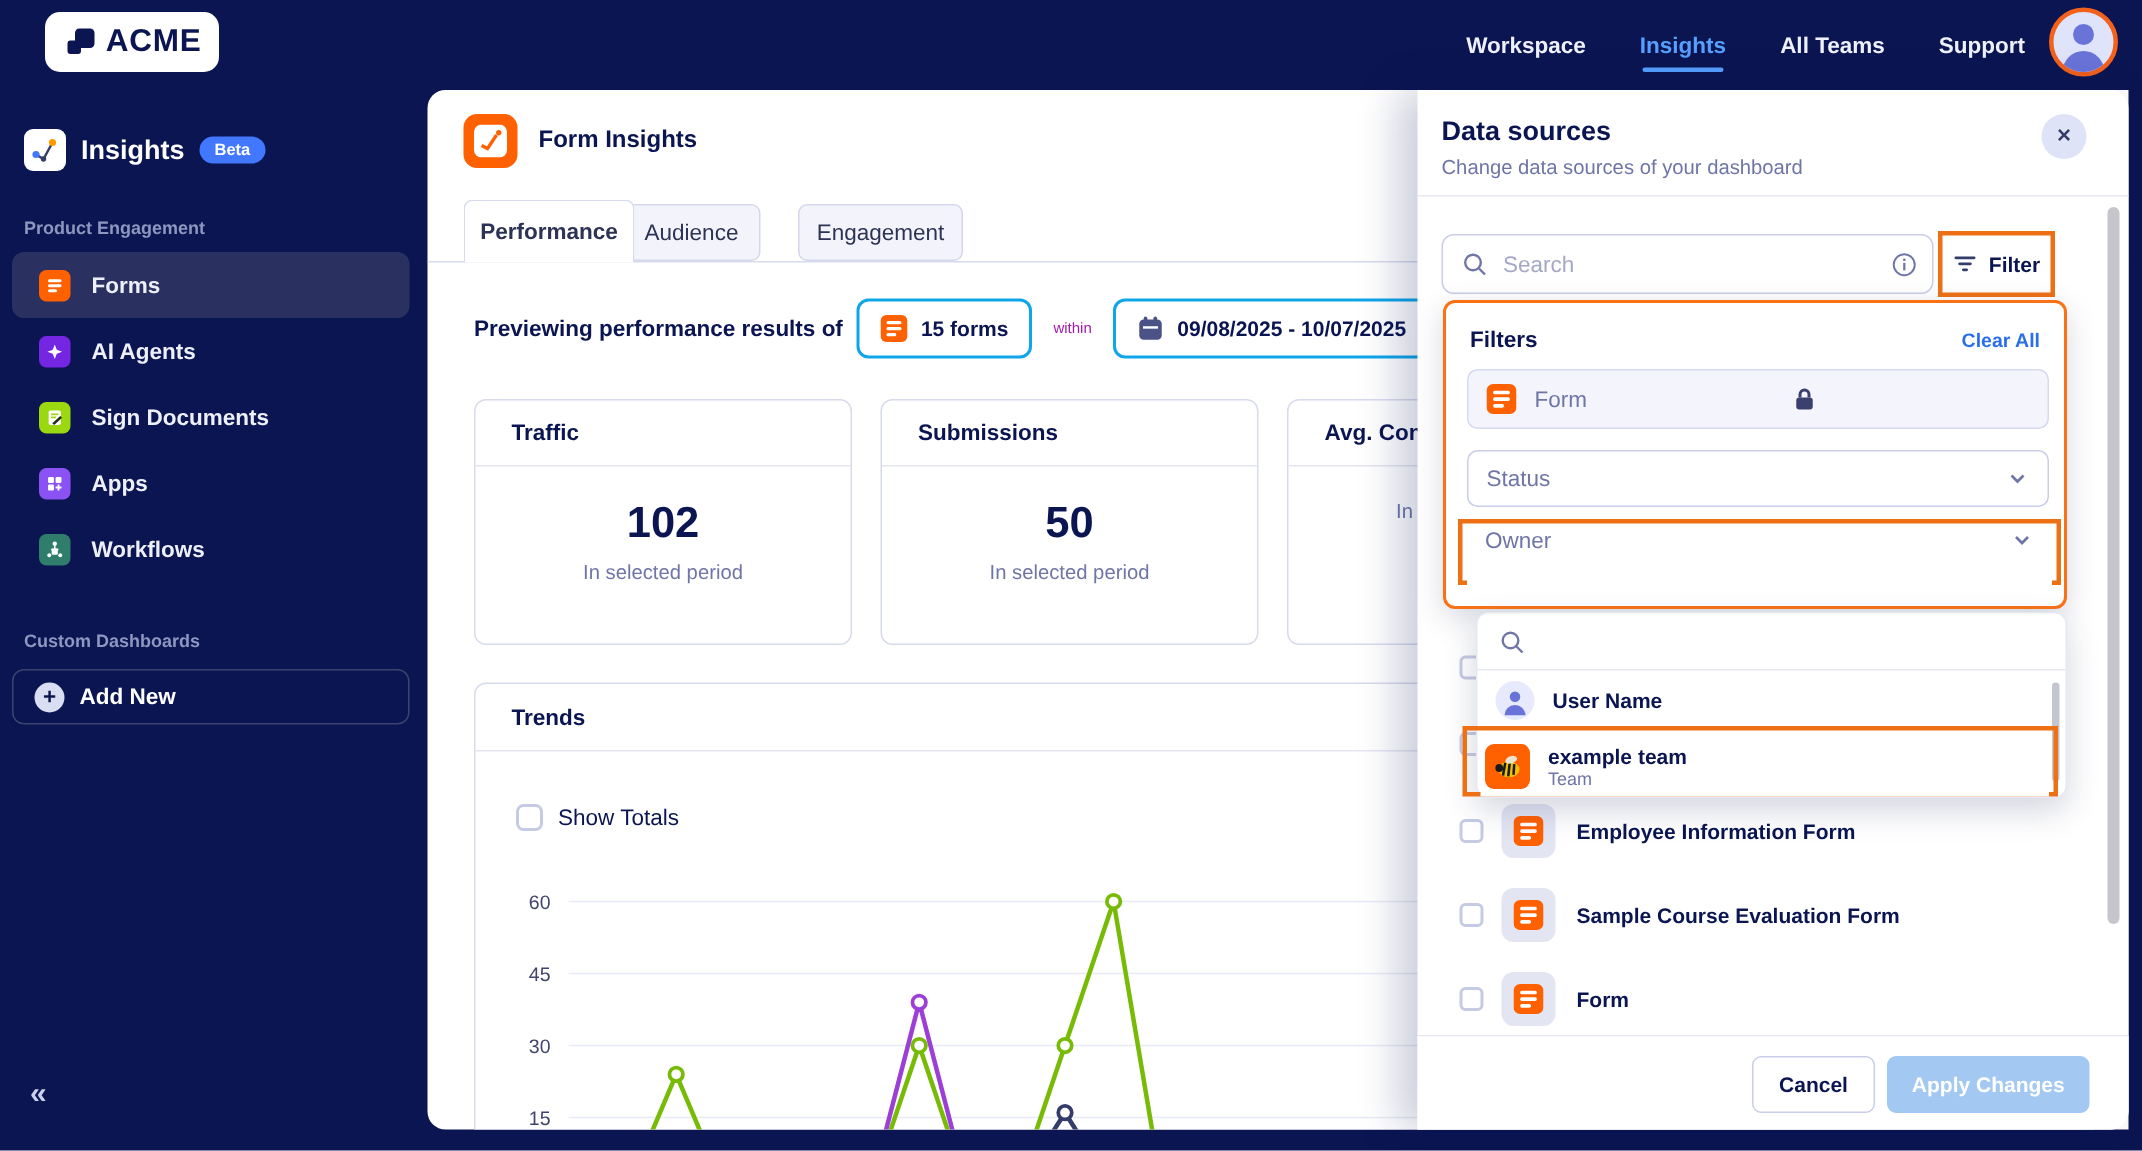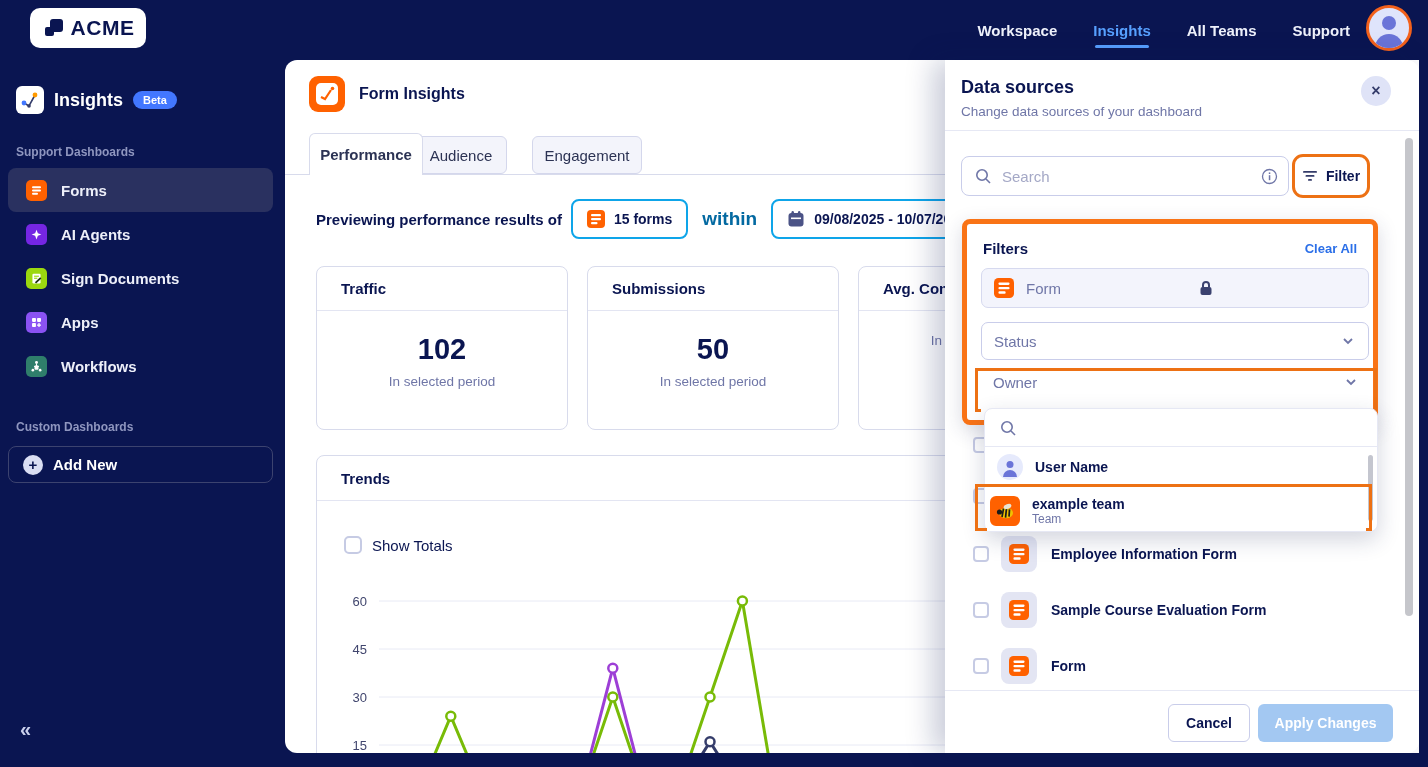--- a/index.html
+++ b/index.html
@@ -41,21 +41,21 @@
   .tabline { position:absolute; left:0; top:114px; width:100%; height:1px; background:#d8dbec; }
   .tab { position:absolute; display:flex; align-items:center; justify-content:center; font-size:15px; color:#2c3354; cursor:pointer; }
   .tab.active { left:24px; top:73px; width:114px; height:42px; background:#fff; border:1px solid #d8dbec; border-bottom:none; border-radius:6px 6px 0 0; font-weight:700; z-index:2; }
   .tab.t2 { left:130px; top:76px; width:92px; height:38px; }
   .tab.t3 { left:247px; top:76px; width:110px; height:38px; }
   .tab.inactive { background:#f3f4fb; border:1px solid #d4d7ec; border-radius:6px; font-weight:500; }
   .preview-row { position:absolute; left:31px; top:139px; height:40px; display:flex; align-items:center; }
   .preview-label { font-size:15px; font-weight:600; color:#0a1551; }
   .chip-btn { height:40px; border:2px solid #0ea5e9; border-radius:8px; background:#fff; display:flex; align-items:center; gap:9px; padding:0 14px; font-size:14px; font-weight:700; color:#0a1551; cursor:pointer; }
   .forms-chip { margin-left:9px; }
-  .within { margin:0 14px 0 14px; font-size:19px; font-weight:700; color:#0369a1; }
+  .within { margin:0 14px 0 14px; font-size:10px; font-weight:400; color:#a21caf; }
   .card { position:absolute; top:206px; width:252px; height:164px; border:1px solid #d8dbec; border-radius:8px; background:#fff; }
   .card-h { height:44px; border-bottom:1px solid #e3e5f2; display:flex; align-items:center; padding-left:24px; font-size:15px; font-weight:700; color:#0a1551; }
   .card-v { margin-top:22px; text-align:center; font-size:29px; font-weight:800; color:#0a1551; }
   .card-s { margin-top:8px; text-align:center; font-size:13.5px; color:#6f76a7; }
   .trends { position:absolute; left:31px; top:395px; width:1080px; height:340px; border:1px solid #d8dbec; border-radius:8px 8px 0 0; background:#fff; }
   .trends-h { height:45px; border-bottom:1px solid #e3e5f2; display:flex; align-items:center; padding-left:24px; font-size:15px; font-weight:700; color:#0a1551; }
   .show-totals { position:absolute; left:27px; top:80px; display:flex; align-items:center; gap:10px; }
   .checkbox { width:18px; height:18px; border:2px solid #c6cbe4; border-radius:5px; background:#fff; cursor:pointer; }
   .show-totals span { font-size:15px; color:#0a1551; }
   .ytick { position:absolute; width:34px; text-align:right; font-size:13px; color:#41466e; }
@@ -63,23 +63,23 @@
   
   .drawer { position:absolute; left:945px; top:60px; width:474px; height:693px; background:#fff; border-radius:0 12px 12px 0; box-shadow:-12px 0 28px rgba(10,21,81,.22); z-index:20; }
   .dw-title { position:absolute; left:16px; top:17px; font-size:18px; font-weight:800; color:#0a1551; }
   .dw-sub { position:absolute; left:16px; top:44px; font-size:13.5px; color:#6f76a7; }
   .dw-close { position:absolute; right:28px; top:16px; width:30px; height:30px; border-radius:50%; background:#dfe3f7; color:#343c6a; font-size:16px; font-weight:700; display:flex; align-items:center; justify-content:center; cursor:pointer; }
   .dw-divider { position:absolute; left:0; top:70px; width:100%; height:1px; background:#e6e8f4; }
   .dw-search { position:absolute; left:16px; top:96px; width:328px; height:40px; border:1px solid #c9cdea; border-radius:8px; display:flex; align-items:center; padding:0 10px 0 12px; gap:10px; }
   .dw-search input { border:none; outline:none; flex:1; font-size:15px; font-family:"Liberation Sans",sans-serif; color:#0a1551; }
   .dw-search input::placeholder { color:#a4a8c6; }
   .ann { border:3px solid #ed7114; position:absolute; }
-  .filter-ann { left:347px; top:94px; width:78px; height:44px;border-radius:11px; }
+  .filter-ann { left:347px; top:94px; width:78px; height:44px; }
   .filter-btn { position:absolute; left:3px; top:3px; width:66px; height:32px; background:#fff; display:flex; align-items:center; justify-content:center; gap:8px; font-size:14px; font-weight:700; color:#0a1551; cursor:pointer; }
-  .popup { position:absolute; left:17px; top:159px; width:416px; height:206px; background:#fff; border:5px solid #f97316; border-radius:8px; box-shadow:0 6px 20px rgba(37,45,91,.18); z-index:5; }
+  .popup { position:absolute; left:17px; top:140px; width:416px; height:206px; background:#fff; border:2px solid #f97316; border-radius:8px; box-shadow:0 6px 20px rgba(37,45,91,.18); z-index:5; }
   .popup-head { position:absolute; left:16px; top:16px; font-size:15px; font-weight:700; color:#0a1551; }
   .clear-all { position:absolute; right:16px; top:17px; font-size:13px; font-weight:600; color:#2b6fe8; cursor:pointer; }
   .locked-row { position:absolute; left:14px; top:44px; width:388px; height:40px; background:#f3f4fc; border:1px solid #d6d9ef; border-radius:7px; display:flex; align-items:center; gap:12px; padding:0 12px; }
   .locked-row span { flex:1; font-size:15px; color:#6f76a7; }
   .select-row { position:absolute; left:14px; width:388px; height:38px; background:#fff; border:1px solid #c9cdea; border-radius:7px; display:flex; align-items:center; padding:0 12px; cursor:pointer; }
   .select-row span { flex:1; font-size:15px; color:#6f76a7; }
   .status-row { top:98px; }
   .owner-ann { left:27px; top:298px; width:396px; height:44px; z-index:7; }
   .owner-row { position:absolute; left:3px; top:3px; width:390px; height:38px; background:#fff; display:flex; padding:0 12px; cursor:pointer; }
   .owner-row span { flex:1; font-size:15px; color:#6f76a7; }
@@ -140,21 +140,21 @@
       <svg width="20" height="20" viewBox="0 0 20 20">
           <polyline points="4,13 9,16 15,5" fill="none" stroke="#343c6a" stroke-width="1.6"></polyline>
           <circle cx="4" cy="13" r="2.4" fill="#4277ff"></circle>
           <circle cx="9" cy="16" r="1.8" fill="#343c6a"></circle>
           <circle cx="15" cy="5" r="2.4" fill="#ff9a00"></circle>
         </svg>
     </span>
     <span class="sb-app-name">Insights</span>
     <span class="beta-pill">Beta</span>
   </div>
-  <div class="sb-section" style="top:85px;">Support Dashboards</div>
+  <div class="sb-section" style="top:85px;">Product Engagement</div>
   <div class="sb-menu">
     <div class="sb-item active">
       <span class="tile" style="background:#ff6100;">
         <svg width="13" height="13" viewBox="0 0 13 13">
             <rect x="2" y="2.2" width="9" height="2" rx="1" fill="#fff"></rect>
             <rect x="2" y="5.5" width="9" height="2" rx="1" fill="#fff"></rect>
             <rect x="2" y="8.8" width="6" height="2" rx="1" fill="#fff"></rect>
           </svg>
       </span>
       <span>Forms</span>

